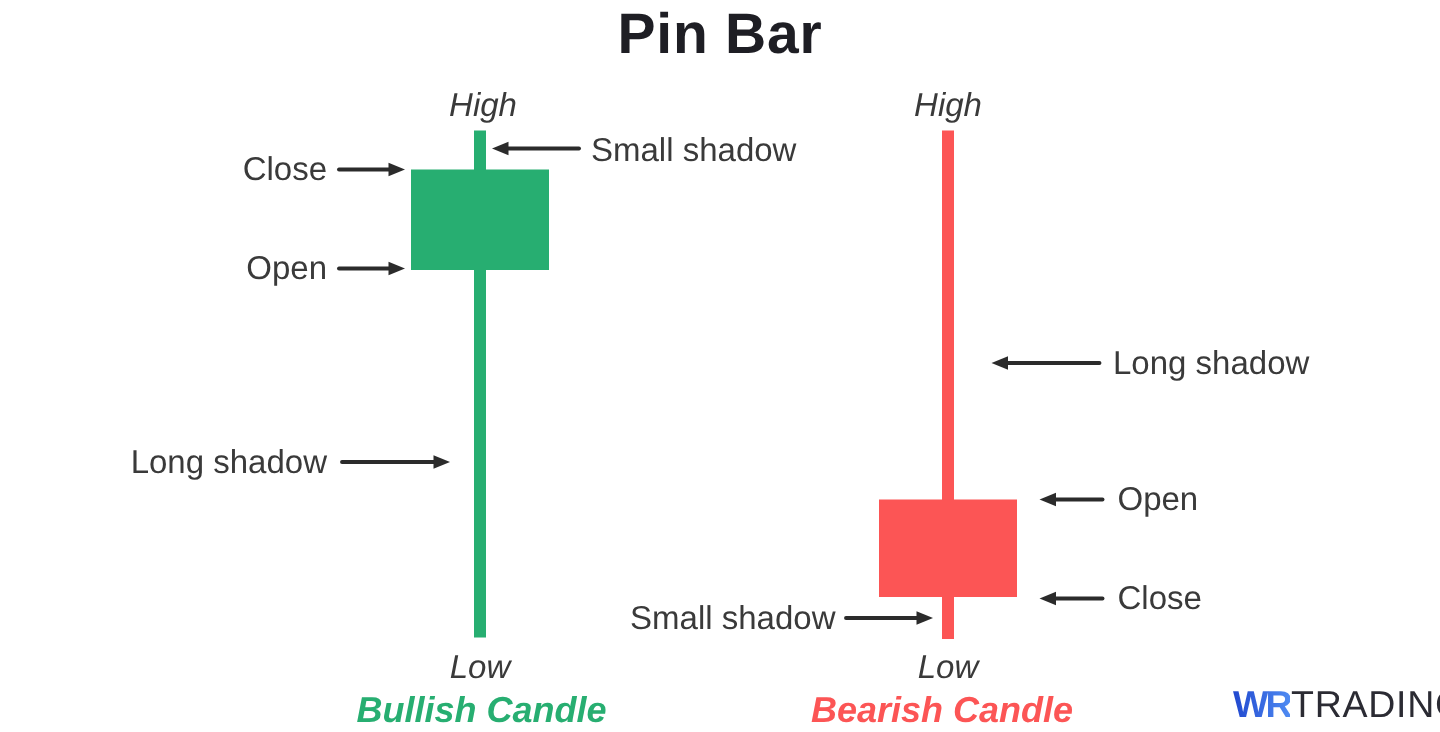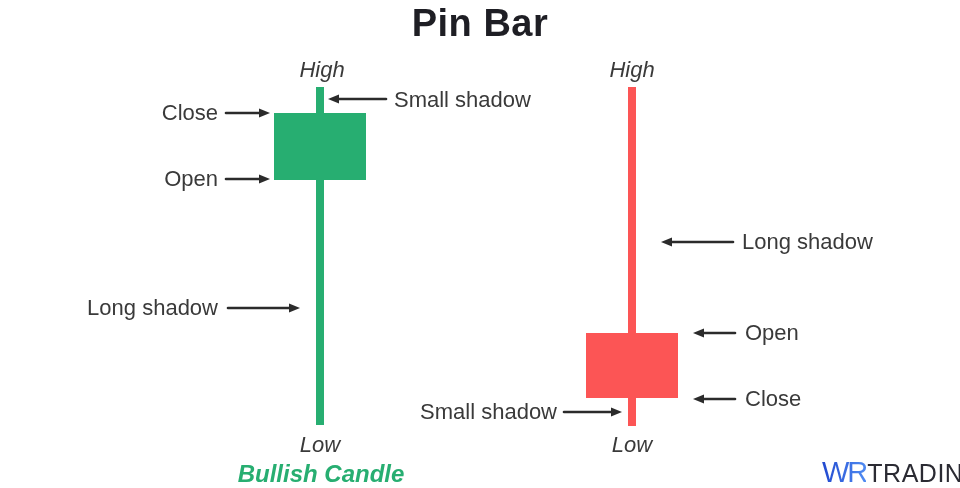--- a/index.html
+++ b/index.html
@@ -54,21 +54,21 @@
     text-align:right;
   }
   .caption-bullish{left:321px;color:var(--bullish);}
   .caption-bearish{left:628px;color:var(--bearish);}
   .logo{
     position:absolute;left:822px;top:456px;
     display:flex;align-items:baseline;
     white-space:nowrap;
   }
   .logo-wr{
-    font-size:29px;font-weight:400;letter-spacing:-2px;
+    font-size:25px;font-weight:700;letter-spacing:-2px;
     background:linear-gradient(90deg,#2148cf 0%,#4f8bf2 100%);
     -webkit-background-clip:text;background-clip:text;
     color:#2e63e2;-webkit-text-fill-color:transparent;
   }
   .logo-trading{
     font-size:25px;font-weight:500;letter-spacing:.5px;
     color:#2b2b33;margin-left:1px;
   }
   .arrow-line{stroke:var(--ink);stroke-width:2.6;stroke-linecap:round;}
   .arrow-head{fill:var(--ink);}
@@ -129,19 +129,20 @@
   <span class="label lab-longshadow-l">Long shadow</span>
 
   <span class="label ctr lab-high-r">High</span>
   <span class="label ctr lab-low-r">Low</span>
   <span class="label lab-longshadow-r">Long shadow</span>
   <span class="label lab-open-r">Open</span>
   <span class="label lab-close-r">Close</span>
   <span class="label lab-smallshadow-r">Small shadow</span>
 
   <span class="caption caption-bullish ctr">Bullish Candle</span>
+  <span class="caption caption-bearish ctr">Bearish Candle</span>
 
   <div class="logo">
     <span class="logo-wr">WR</span>
     <span class="logo-trading">TRADING</span>
   </div>
 
 </div>
 
 </body></html>

